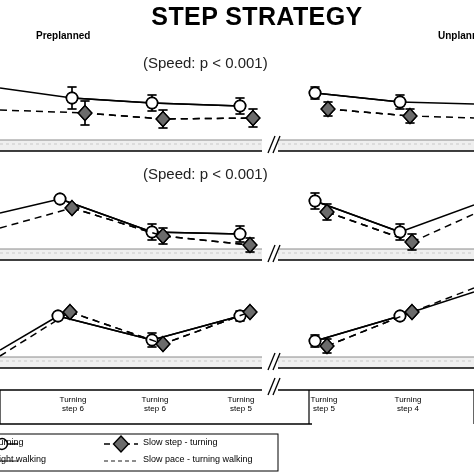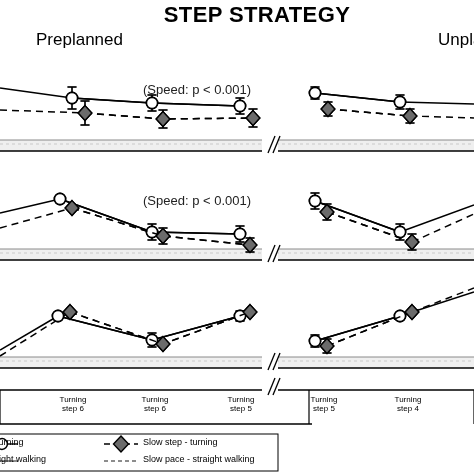--- a/index.html
+++ b/index.html
@@ -1,22 +1,22 @@
 <!DOCTYPE html>
 <html><head>
 <meta charset="utf-8">
 <style>
   html,body{margin:0;padding:0;background:#fff;}
   body{width:474px;height:474px;overflow:hidden;font-family:"Liberation Sans",sans-serif;color:#000;position:relative;}
   #fig{position:absolute;inset:0;width:474px;height:474px;}
-  .ttl{position:absolute;left:0;right:0;top:2px;text-align:center;font-size:22px;font-weight:bold;letter-spacing:.4px;padding-left:40px;}
-  .cond{position:absolute;font-size:17px;font-weight:normal;}
+  .ttl{position:absolute;left:0;right:0;top:2px;text-align:center;font-size:25px;font-weight:bold;letter-spacing:.4px;padding-left:40px;}
+  .cond{position:absolute;font-size:10px;font-weight:bold;}
   .cond.l{left:36px;top:30px;}
   .cond.r{left:438px;top:30px;white-space:nowrap;}
-  .pv{position:absolute;font-size:13px;color:#222;white-space:nowrap;margin-top:28px;}
+  .pv{position:absolute;font-size:15px;color:#222;white-space:nowrap;}
   .xlab{position:absolute;font-size:8px;text-align:center;line-height:1.15;white-space:nowrap;}
   .lg{position:absolute;left:0;top:430px;width:474px;height:44px;}
   .lgtxt{position:absolute;font-size:9px;white-space:nowrap;}
   svg{position:absolute;left:0;top:0;}
 </style>
 </head>
 <body>
 
 <div id="fig">
 
@@ -461,16 +461,16 @@
       <line x1="104" y1="14" x2="138" y2="14" stroke="#000" stroke-width="1.6" stroke-dasharray="6,4"></line>
       <g transform="translate(121,14)">
         <polygon points="0,-8 7.5,0 0,8 -7.5,0" fill="#6b6b6b" stroke="#000" stroke-width="1.4"></polygon>
       </g>
 
       <line x1="104" y1="31" x2="138" y2="31" stroke="#000" stroke-width="0.9" stroke-dasharray="4,3"></line>
     </svg>
     <div class="lgtxt" style="left:-4px;top:7px;">turning</div>
     <div class="lgtxt" style="left:-16px;top:24px;">straight walking</div>
     <div class="lgtxt" style="left:143px;top:7px;">Slow step - turning</div>
-    <div class="lgtxt" style="left:143px;top:24px;">Slow pace - straight walking</div>
+    <div class="lgtxt" style="left:143px;top:24px;">Slow pace - turning walking</div>
   </div>
 
 </div>
 
 </body></html>

